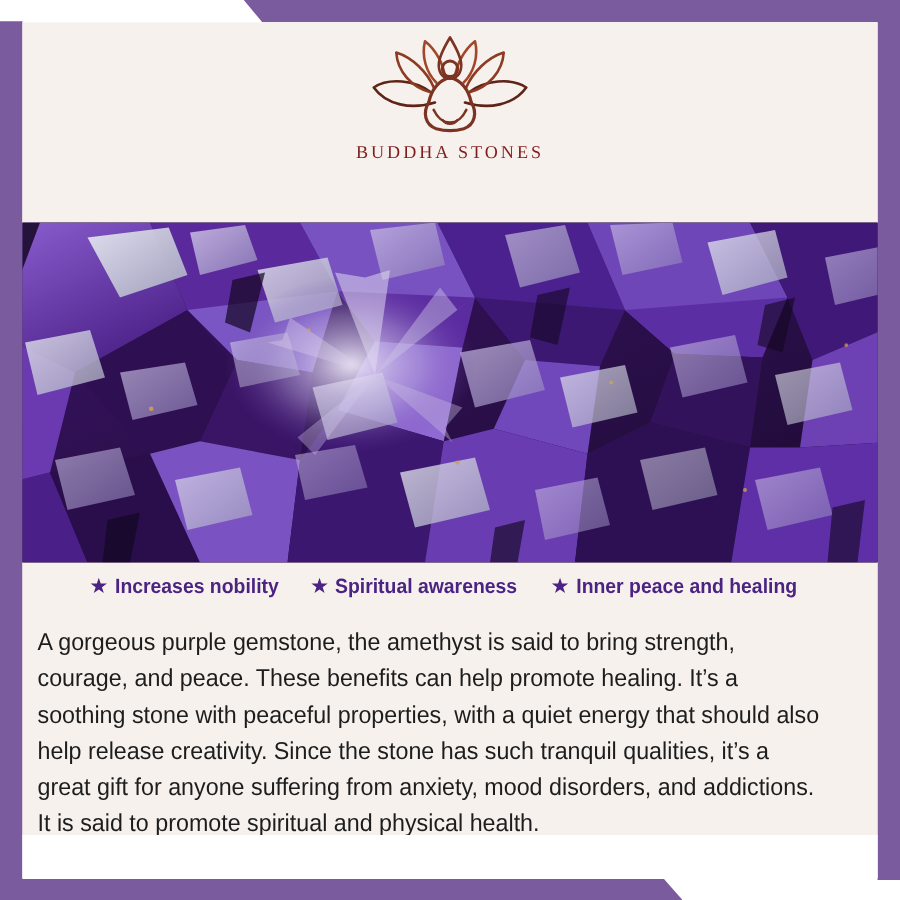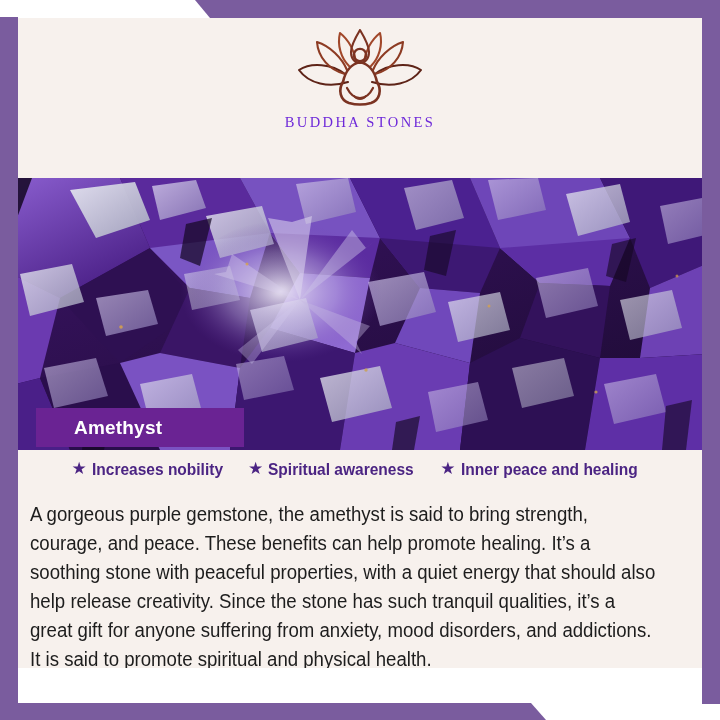--- a/index.html
+++ b/index.html
@@ -86,21 +86,21 @@
     text-align: center;
   }
 
   #logo-mark { display: block; margin: 0 auto; }
 
   #brand-name {
     margin-top: 2px;
     font-family: "Liberation Serif", serif;
     font-size: 14.5px;
     letter-spacing: 2.4px;
-    color: #6d28d9;
+    color: #7f1d1d;
     text-align: center;
   }
 
   
   #title-banner {
     position: absolute;
     left: 134px;
     top: 106px;
     width: 421px;
     height: 54px;
@@ -365,23 +365,20 @@
 
         <circle cx="121" cy="149" r="1.8" fill="#d8a24a" opacity="0.85"></circle>
         <circle cx="247" cy="86" r="1.5" fill="#d8a24a" opacity="0.8"></circle>
         <circle cx="366" cy="192" r="1.7" fill="#caa04e" opacity="0.8"></circle>
         <circle cx="489" cy="128" r="1.5" fill="#d8a24a" opacity="0.75"></circle>
         <circle cx="596" cy="214" r="1.6" fill="#caa04e" opacity="0.8"></circle>
         <circle cx="677" cy="98" r="1.5" fill="#d8a24a" opacity="0.7"></circle>
       </svg>
     </div>
 
-    <div id="stone-name-tag">
-      <div id="stone-name">Amethyst</div>
-    </div>
 
     <div id="benefits">
       <div class="benefit">
         <span class="benefit-star">★</span>
         <span class="benefit-label">Increases nobility</span>
       </div>
       <div class="benefit">
         <span class="benefit-star">★</span>
         <span class="benefit-label">Spiritual awareness</span>
       </div>

